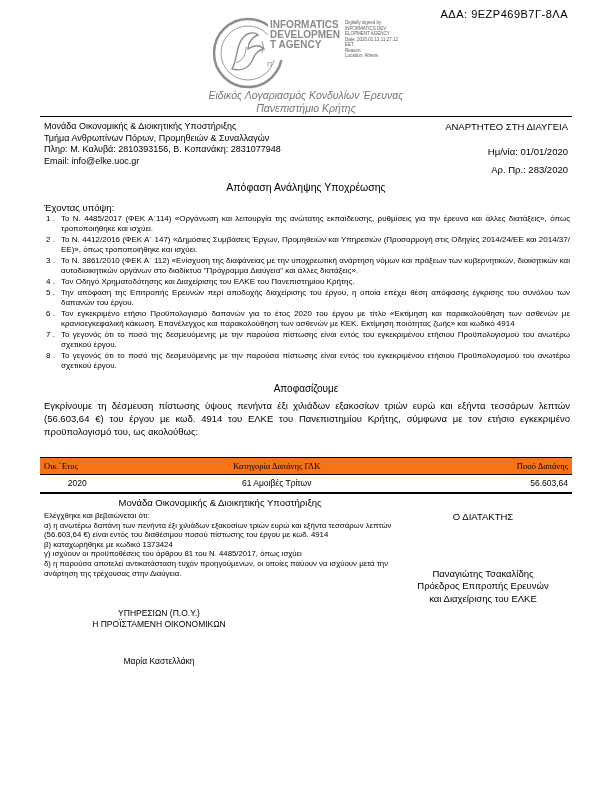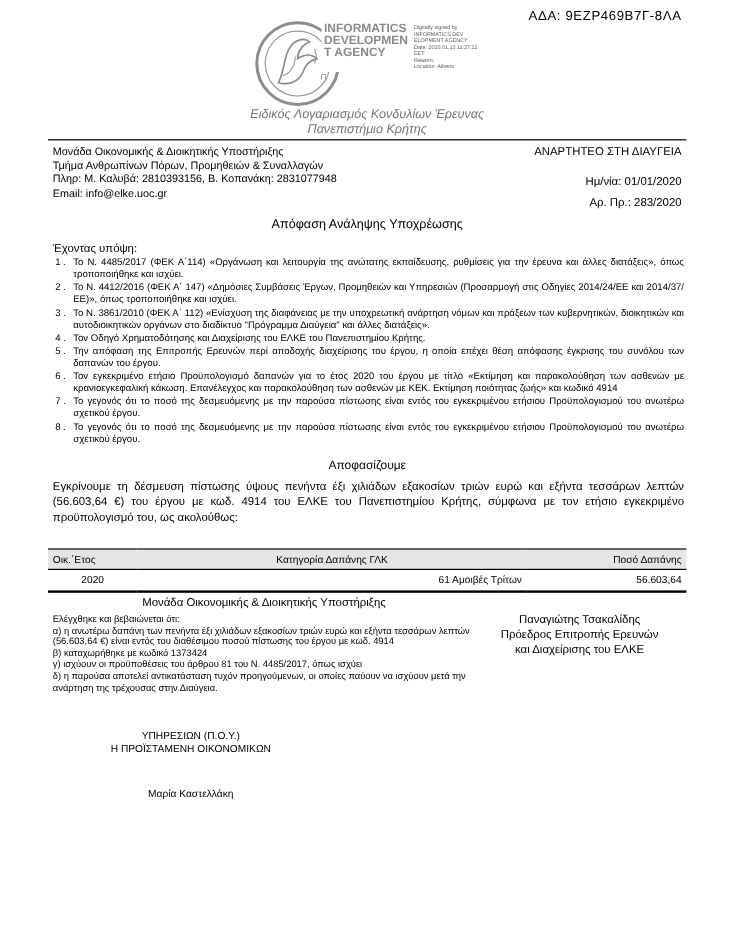--- a/index.html
+++ b/index.html
@@ -85,39 +85,40 @@
     margin:0;
     font-size:9.5px;line-height:13px;text-align:justify;
   }
   table.commitment{
     position:absolute;top:457px;left:40px;right:40px;
     width:532px;
     border-collapse:collapse;
     font-size:8.5px;
   }
   table.commitment thead tr{
-    background:#e5e5e5;
+    background:#f97316;
+    font-family:Liberation Serif, serif;
   }
   table.commitment thead td{
     border-top:1.5px solid #000;
     border-bottom:1.5px solid #000;
     padding:3px 4px;
   }
   table.commitment tbody td{
     border-bottom:2px solid #000;
     padding:3px 4px 4px 4px;
   }
   .c-year{width:14%;}
   .c-cat{width:61%;}
   .c-amt{width:25%;}
   thead .c-year{text-align:left;}
   thead .c-cat{text-align:center;}
   thead .c-amt{text-align:right;}
   tbody .c-year{text-align:center;}
-  tbody .c-cat{text-align:right;}
+  tbody .c-cat{text-align:center;}
   tbody .c-amt{text-align:right;}
   .sig-area{
     position:absolute;top:497px;left:44px;right:42px;
     display:flex;
   }
   .sig-left{width:352px;}
   .verif-title{
     text-align:center;font-size:9.5px;margin-bottom:3px;
   }
   .verif-text{font-size:7.8px;line-height:9.6px;}
@@ -242,19 +243,20 @@
         <div>γ) ισχύουν οι προϋποθέσεις του άρθρου 81 του Ν. 4485/2017, όπως ισχύει</div>
         <div>δ) η παρούσα αποτελεί αντικατάσταση τυχόν προηγούμενων, οι οποίες παύουν να ισχύουν μετά την ανάρτηση της τρέχουσας στην Διαύγεια.</div>
       </div>
       <div class="poy">
         <div>ΥΠΗΡΕΣΙΩΝ (Π.Ο.Υ.)</div>
         <div>Η ΠΡΟΪΣΤΑΜΕΝΗ ΟΙΚΟΝΟΜΙΚΩΝ</div>
       </div>
       <div class="poy-name">Μαρία Καστελλάκη</div>
     </div>
     <div class="sig-right">
+      <div class="orderer">Ο ΔΙΑΤΑΚΤΗΣ</div>
       <div>Παναγιώτης Τσακαλίδης</div>
       <div>Πρόεδρος Επιτροπής Ερευνών</div>
       <div>και Διαχείρισης του ΕΛΚΕ</div>
     </div>
   </div>
 
 </div>
 
 </body></html>

